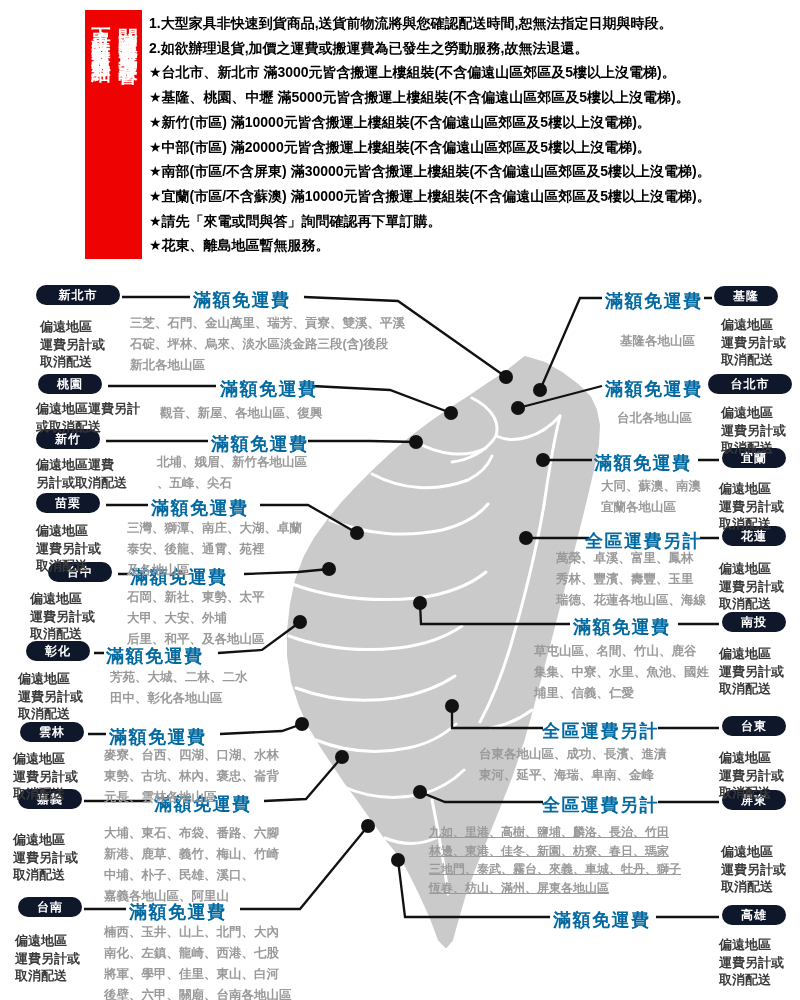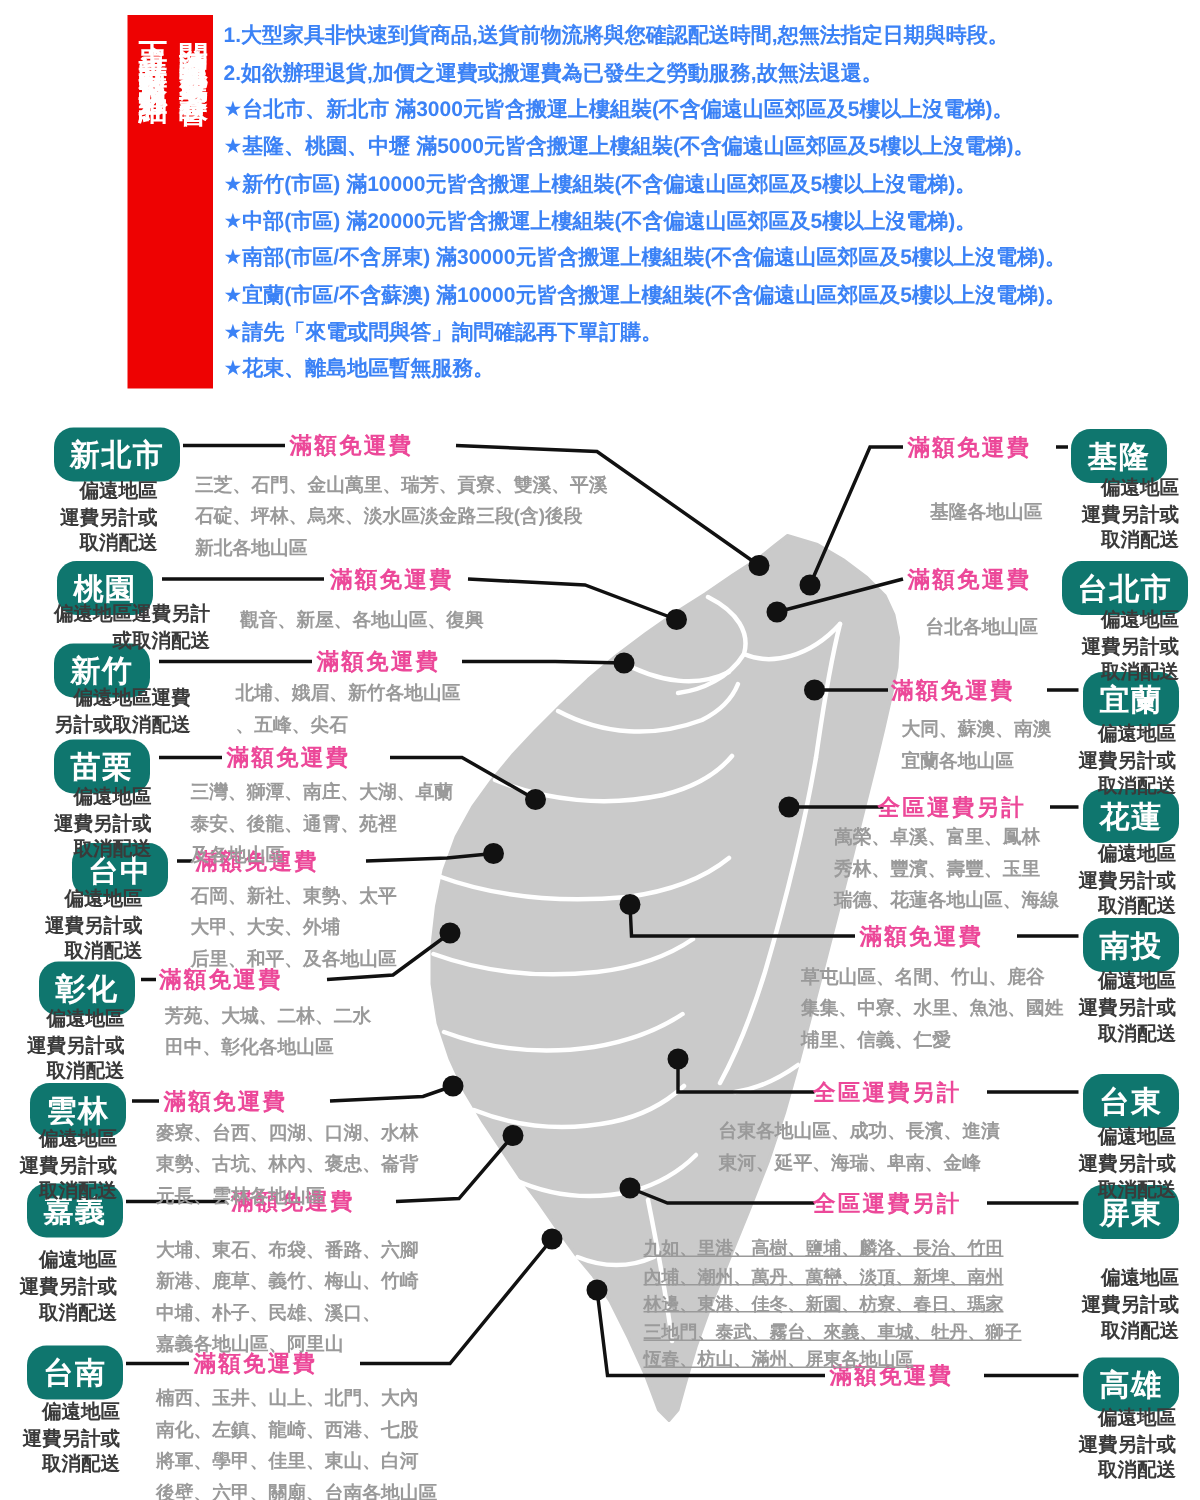--- a/index.html
+++ b/index.html
@@ -4,29 +4,29 @@
 <style>
   html,body{margin:0;padding:0;background:#fff;}
   #page{position:relative;width:800px;height:1000px;background:#fff;overflow:hidden;
         font-family:"Liberation Sans","DejaVu Sans",sans-serif;}
   #maplayer{position:absolute;left:0;top:0;width:800px;height:1000px;}
   .redbox{position:absolute;left:85px;top:10px;width:57px;height:249px;background:#ee0202;
           writing-mode:vertical-rl;color:#fff;font-weight:bold;font-size:19px;
           padding-top:3px;box-sizing:border-box;}
   .vcol{line-height:27px;letter-spacing:4px;height:100%;}
   .notices{position:absolute;left:149px;top:11px;font-size:14px;line-height:24.7px;
-           color:#3b82f6;font-weight:600;white-space:nowrap;}
-  .pill{position:absolute;width:64px;height:36px;background:#0f766e;border-radius:13px;
-        color:#fff;font-weight:bold;font-size:20px;display:flex;align-items:center;
+           color:#000000;font-weight:600;white-space:nowrap;}
+  .pill{position:absolute;width:64px;height:20px;background:#0f172a;border-radius:13px;
+        color:#fff;font-weight:bold;font-size:12px;display:flex;align-items:center;
         justify-content:center;letter-spacing:1px;}
   .pill.w3{width:84px;}
-  .fee{position:absolute;font-size:15px;letter-spacing:1.5px;color:#ec4899;font-weight:600;
+  .fee{position:absolute;font-size:18px;letter-spacing:1.5px;color:#0369a1;font-weight:600;
        white-space:nowrap;}
   .note{position:absolute;font-size:13px;font-weight:bold;color:#3a3a3a;line-height:17.5px;
-        white-space:nowrap;text-align:right;}
+        white-space:nowrap;}
   .dist{position:absolute;font-size:12.5px;color:#9a9a9a;line-height:21px;white-space:nowrap;
         font-weight:600;}
   .dist.tight{font-size:12px;line-height:18.5px;text-decoration:underline;}
 </style>
 </head>
 <body>
 
 <div id="page">
 
   <svg id="maplayer" viewBox="0 0 800 1000">
@@ -288,19 +288,18 @@
       <div>草屯山區、名間、竹山、鹿谷</div>
       <div>集集、中寮、水里、魚池、國姓</div>
       <div>埔里、信義、仁愛</div>
     </div>
   <div class="dist" style="left:479px;top:744px">
       <div>台東各地山區、成功、長濱、進漬</div>
       <div>東河、延平、海瑞、卑南、金峰</div>
     </div>
   <div class="dist tight" style="left:429px;top:823px">
       <div>九如、里港、高樹、鹽埔、麟洛、長治、竹田</div>
-      <div>內埔、潮州、萬丹、萬巒、淡頂、新埤、南州</div>
       <div>林邊、東港、佳冬、新園、枋寮、春日、瑪家</div>
       <div>三地門、泰武、霧台、來義、車城、牡丹、獅子</div>
       <div>恆春、枋山、滿州、屏東各地山區</div>
     </div>
 
 </div>
 
 </body></html>

